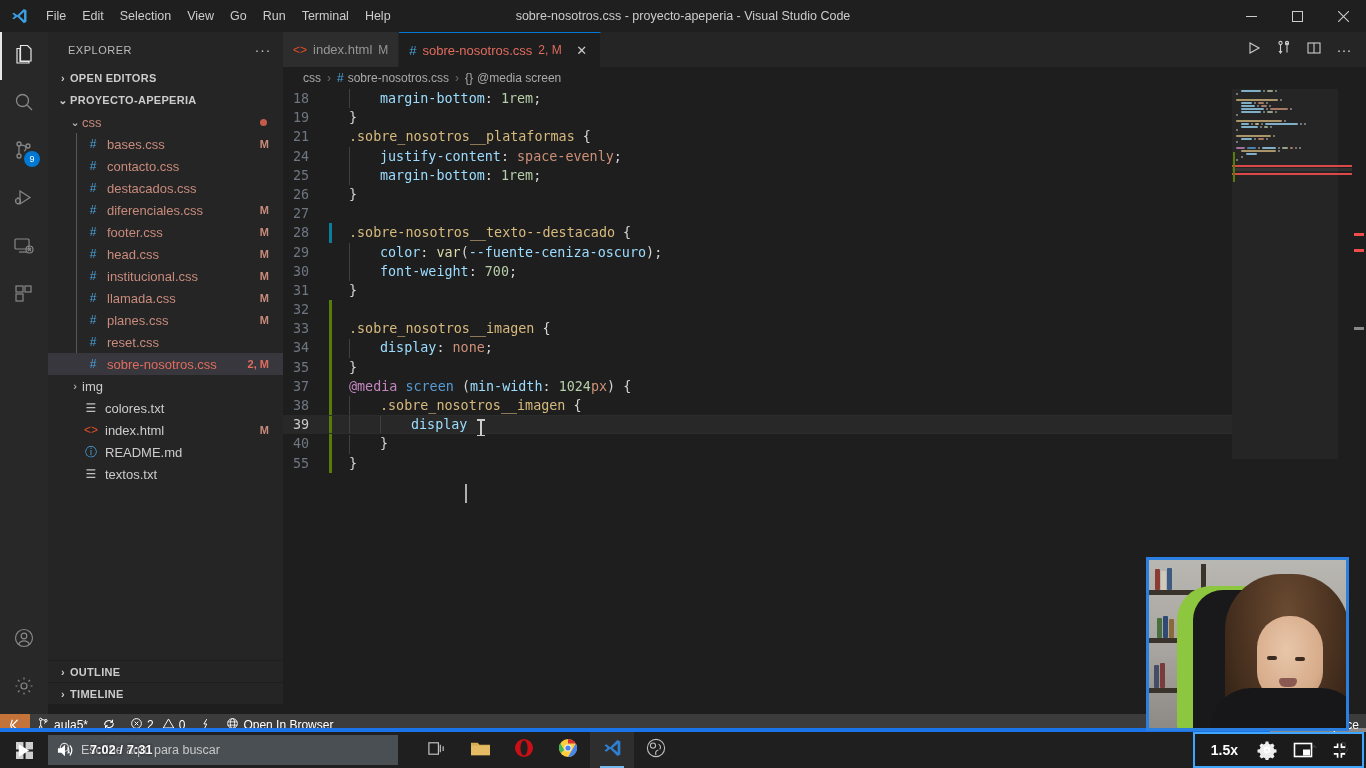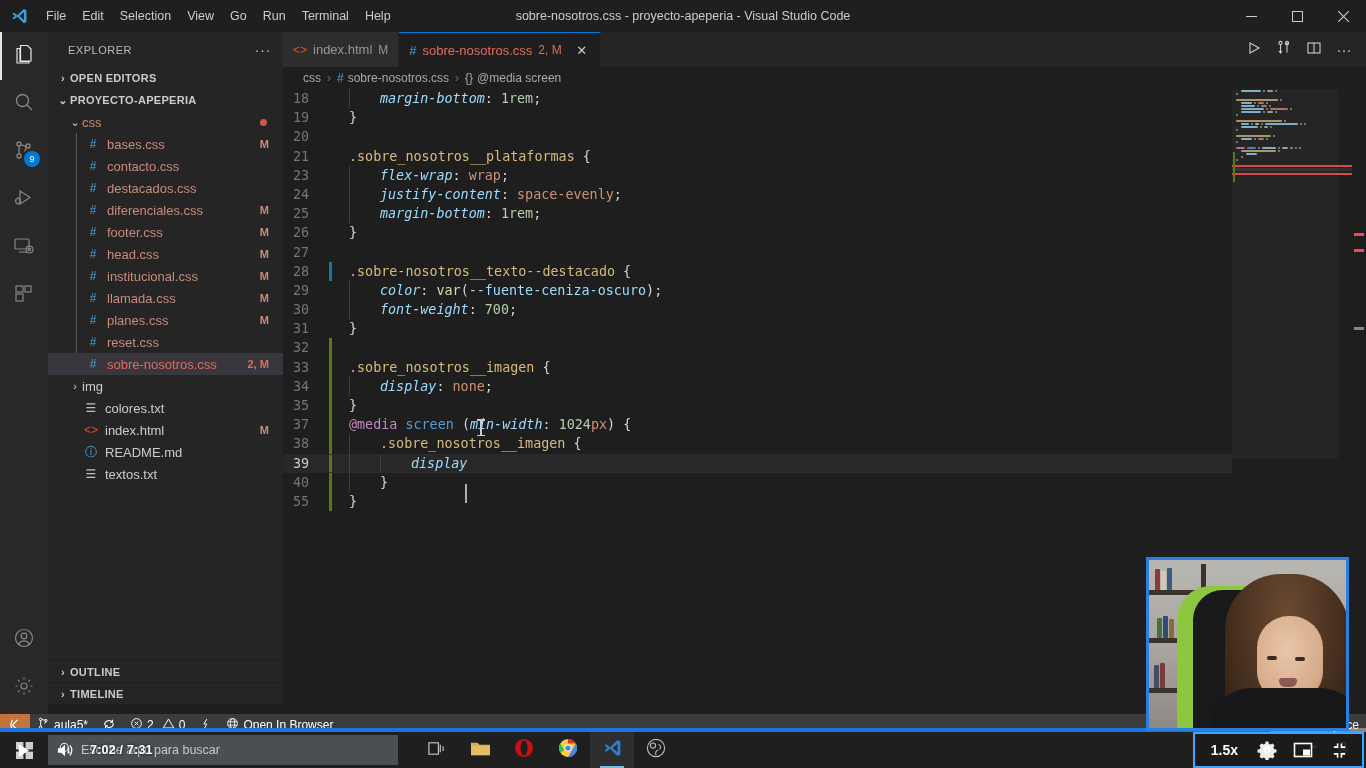--- a/index.html
+++ b/index.html
@@ -122,21 +122,21 @@
   .ctext { padding-left: 20px; position: relative; }
   .ind { border-left: 1px solid #404040; display: inline-block; width: 31px; height: 19px; vertical-align: bottom; }
   .gutter-mark {
     position: absolute; left: 46px; top: 0; width: 3px; height: 19.2px;
   }
   .gm-blue { background: #0c7d9d; }
   .gm-green { background: #587c0c; }
 
   
   .t-sel { color: #d7ba7d; }
-  .t-prop { color: #9cdcfe; font-style: italic; }
+  .t-prop { color: #9cdcfe; }
   .t-val { color: #ce9178; }
   .t-num { color: #b5cea8; }
   .t-punct { color: #d4d4d4; }
   .t-at { color: #c586c0; }
   .t-media { color: #569cd6; }
   .t-func { color: #dcdcaa; }
   .t-var { color: #9cdcfe; }
   .t-px { color: #ce9178; }
 
   .mouse-cursor {
@@ -530,23 +530,21 @@
       <span>sobre-nosotros.css</span>
       <span class="bc-sep">›</span>
       <span style="color:#a9a9a9">{}</span>
       <span>@media screen</span>
     </div>
 
     <div class="code-area">
       <div class="code-lines" id="code-lines">
           <div class="cl"><span class="lnum">18</span><span class="ctext"><span class="ind"></span><span class="t-prop">margin-bottom</span><span class="t-punct">: </span><span class="t-num">1rem</span><span class="t-punct">;</span></span></div>
           <div class="cl"><span class="lnum">19</span><span class="ctext"><span class="t-punct">}</span></span></div>
-          <div class="cl"><span class="lnum">20</span><span class="ctext"></span></div>
           <div class="cl"><span class="lnum">21</span><span class="ctext"><span class="t-sel">.sobre_nosotros__plataformas </span><span class="t-punct">{</span></span></div>
-          <div class="cl"><span class="lnum">23</span><span class="ctext"><span class="ind"></span><span class="t-prop">flex-wrap</span><span class="t-punct">: </span><span class="t-val">wrap</span><span class="t-punct">;</span></span></div>
           <div class="cl"><span class="lnum">24</span><span class="ctext"><span class="ind"></span><span class="t-prop">justify-content</span><span class="t-punct">: </span><span class="t-val">space-evenly</span><span class="t-punct">;</span></span></div>
           <div class="cl"><span class="lnum">25</span><span class="ctext"><span class="ind"></span><span class="t-prop">margin-bottom</span><span class="t-punct">: </span><span class="t-num">1rem</span><span class="t-punct">;</span></span></div>
           <div class="cl"><span class="lnum">26</span><span class="ctext"><span class="t-punct">}</span></span></div>
           <div class="cl"><span class="lnum">27</span><span class="ctext"></span></div>
           <div class="cl"><div class="gutter-mark gm-blue"></div><span class="lnum">28</span><span class="ctext"><span class="t-sel">.sobre-nosotros__texto--destacado </span><span class="t-punct">{</span></span></div>
           <div class="cl"><span class="lnum">29</span><span class="ctext"><span class="ind"></span><span class="t-prop">color</span><span class="t-punct">: </span><span class="t-func">var</span><span class="t-punct">(</span><span class="t-var">--fuente-ceniza-oscuro</span><span class="t-punct">)</span><span class="t-punct">;</span></span></div>
           <div class="cl"><span class="lnum">30</span><span class="ctext"><span class="ind"></span><span class="t-prop">font-weight</span><span class="t-punct">: </span><span class="t-num">700</span><span class="t-punct">;</span></span></div>
           <div class="cl"><span class="lnum">31</span><span class="ctext"><span class="t-punct">}</span></span></div>
           <div class="cl"><div class="gutter-mark gm-green"></div><span class="lnum">32</span><span class="ctext"></span></div>
           <div class="cl"><div class="gutter-mark gm-green"></div><span class="lnum">33</span><span class="ctext"><span class="t-sel">.sobre_nosotros__imagen </span><span class="t-punct">{</span></span></div>

